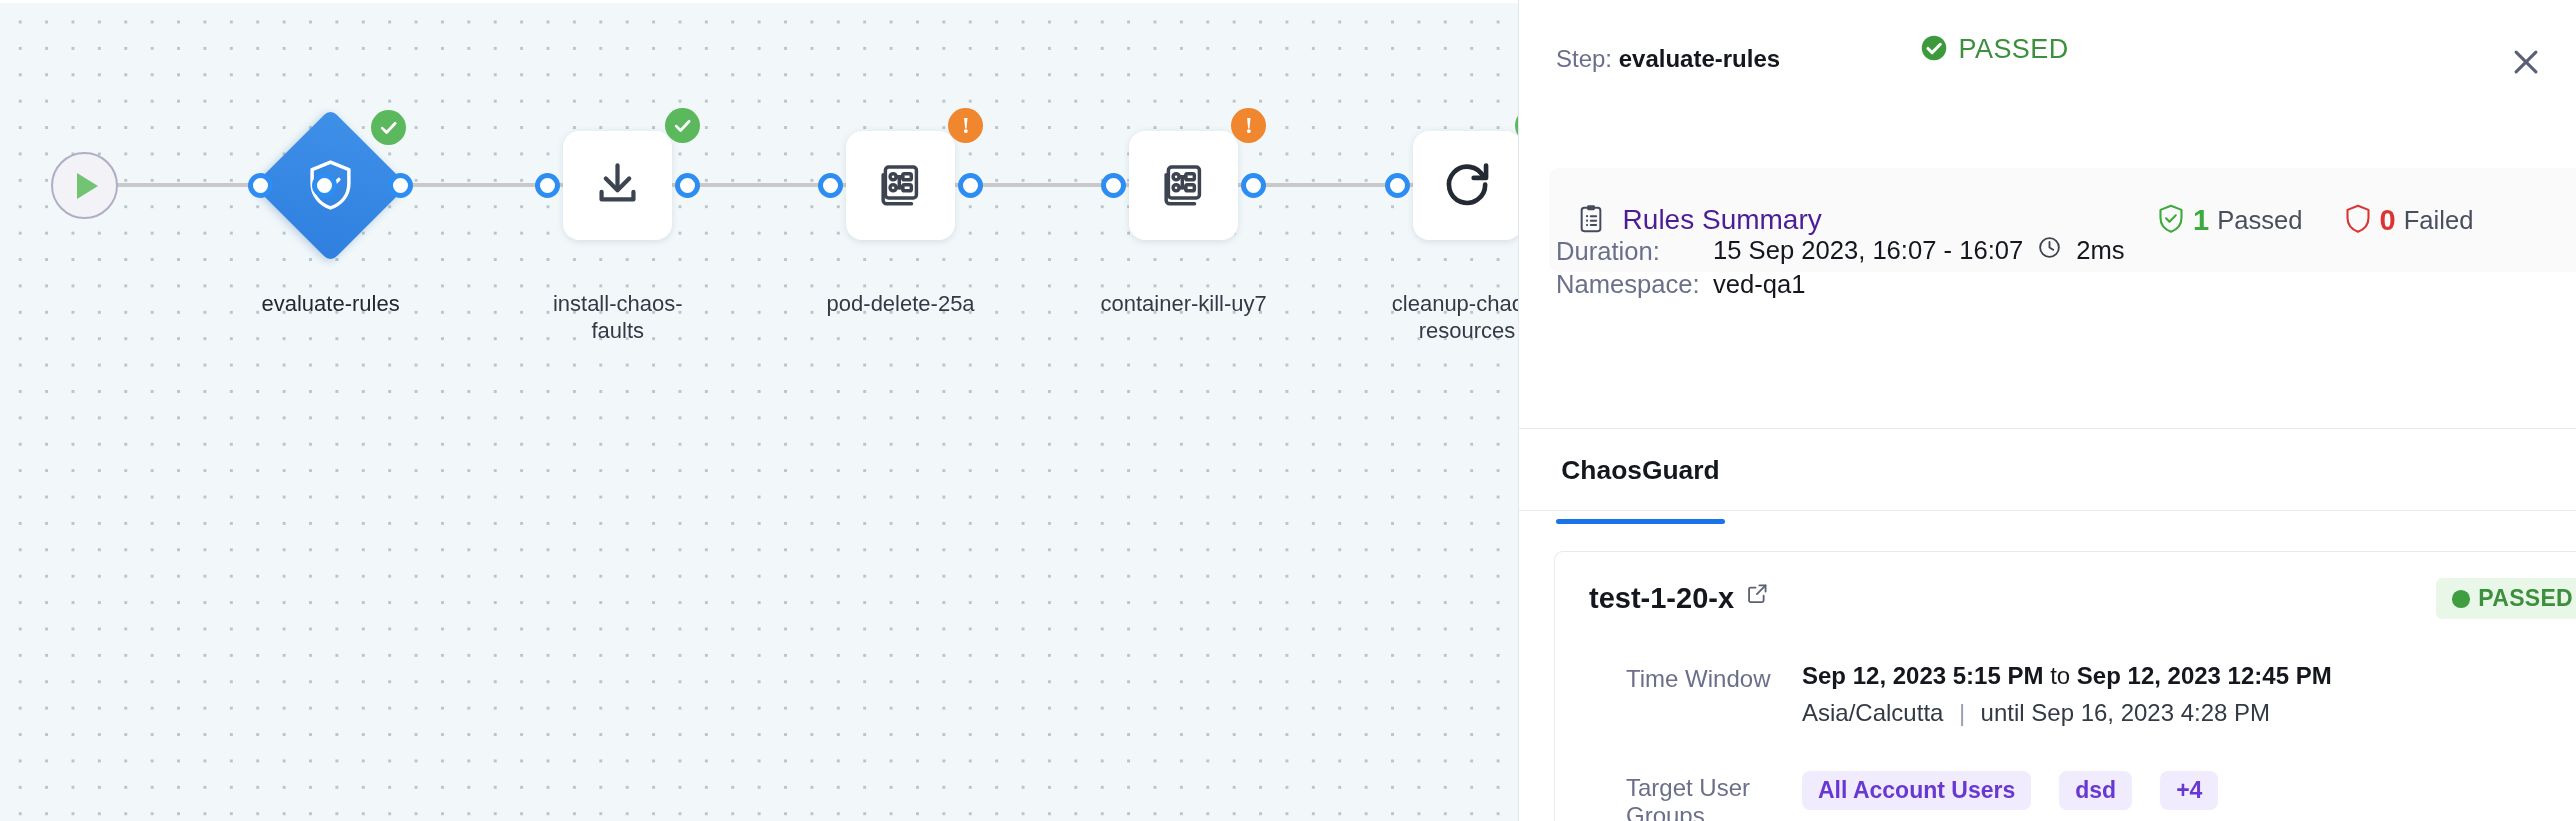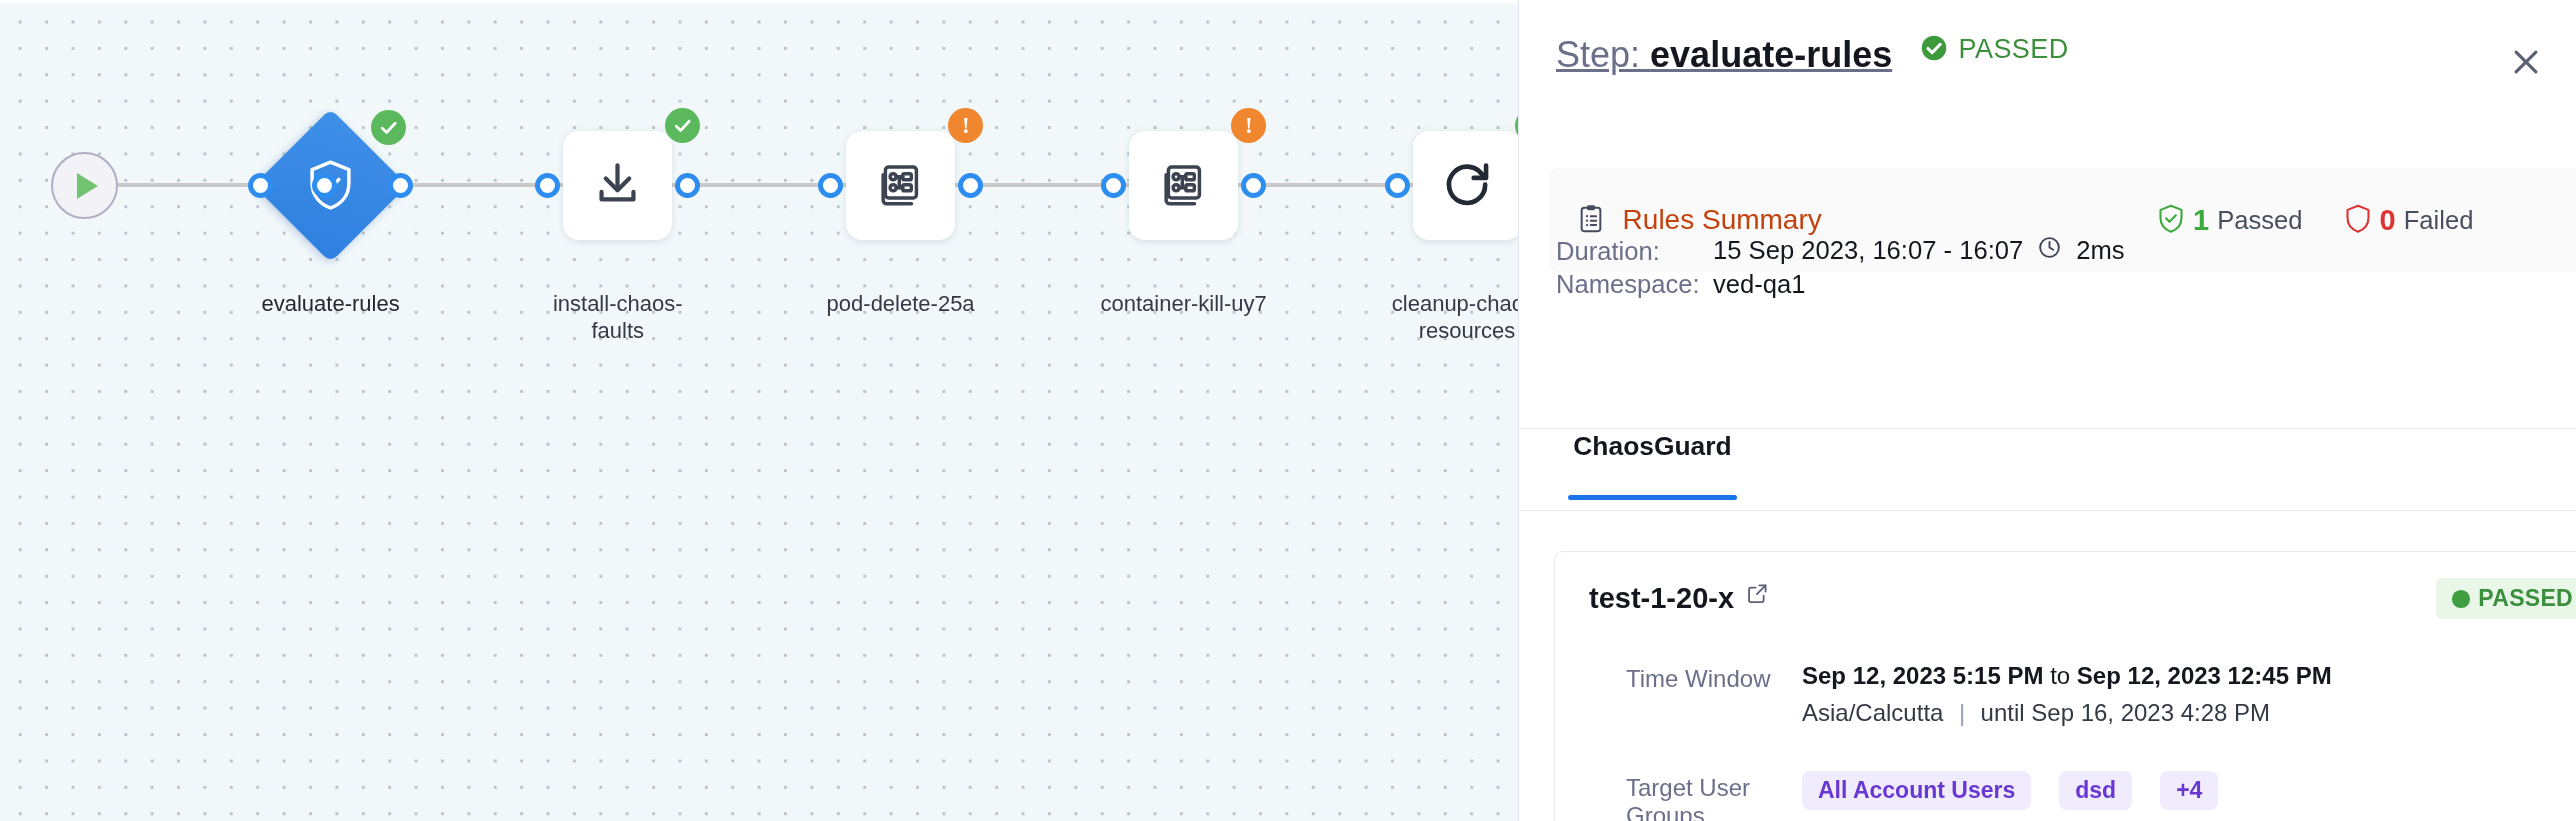--- a/index.html
+++ b/index.html
@@ -98,62 +98,62 @@
   .panel {
     position: absolute; left: 1518px; top: 0;
     width: 1058px; height: 822px;
     background: #ffffff;
     border-left: 0.9px solid #e4e6ef;
   }
   .panel-header {
     position: absolute; left: 0; top: 0; width: 1058px; height: 113px;
   }
   .panel-title {
-    position: absolute; left: 37px; top: 34px;
-    font-size: 36px; color: #6b6f8a; font-weight: 400; white-space: nowrap; text-decoration: underline;
+    position: absolute; left: 37px; top: 45px;
+    font-size: 24px; color: #6b6f8a; font-weight: 400; white-space: nowrap;
   }
   .panel-title b { color: #15171f; font-weight: 700; }
   .title-status {
     position: absolute; left: 401px; top: 34px;
     display: flex; align-items: center; gap: 10.6px;
   }
   .title-status .txt { font-size: 27px; color: #3c8f3c; letter-spacing: 0.4px; }
   .close-btn {
     position: absolute; right: 26.4px; top: 37px;
     width: 49px; height: 49px; display:flex; align-items:center; justify-content:center;
     cursor: pointer;
   }
 
   .summary-card {
     position: absolute; left: 30px; top: 168px;
     width: 1084px; height: 104px;
     background: #fafafb; border-radius: 8.8px;
     display: flex; align-items: center;
   }
   .summary-left { display: flex; align-items: center; gap: 17.6px; padding-left: 28px; }
-  .summary-left .lbl { font-size: 28px; color: #c2410c; font-weight: 500; }
+  .summary-left .lbl { font-size: 28px; color: #4c1d95; font-weight: 500; }
   .summary-right {
     position: absolute; left: 608px; top: 0; height: 104px;
     display: flex; align-items: center; gap: 41px;
   }
   .stat { display: flex; align-items: center; gap: 8px; }
   .stat .num { font-size: 29px; font-weight: 600; }
   .stat .cap { font-size: 25.6px; color: #4a4f5e; }
   .stat.pass .num { color: #3caa3c; }
   .stat.fail .num { color: #dc3333; }
 
   .kv-row { position: absolute; left: 37px; display: flex; align-items: flex-end; }
   .kv-row .k { width: 157px; font-size: 25.6px; color: #6b6f8a; }
   .kv-row .v { font-size: 25.6px; color: #15171f; display:flex; align-items:center; gap:14px; white-space: nowrap;}
   .kv-dur { top: 235px; }
   .kv-ns  { top: 270px; }
 
   .divider { position: absolute; left: 0; width: 1058px; height: 0.9px; background: #e7e9f1; }
 
-  .tabbar { position: absolute; left: 37px; top: 431px; height: 69px; display: flex; margin-left: 12px; }
+  .tabbar { position: absolute; left: 37px; top: 455px; height: 69px; display: flex; }
   .tab {
     position: relative; font-size: 26.4px; color: #15171f; font-weight: 700;
     padding: 0 5.3px 19.4px 5.3px; cursor: pointer;
   }
   .tab.active::after {
     content: ""; position: absolute; left: 0; right: 0; bottom: 0;
     height: 5.3px; background: #1a73e8; border-radius: 2.6px;
   }
 
   .result-card {

